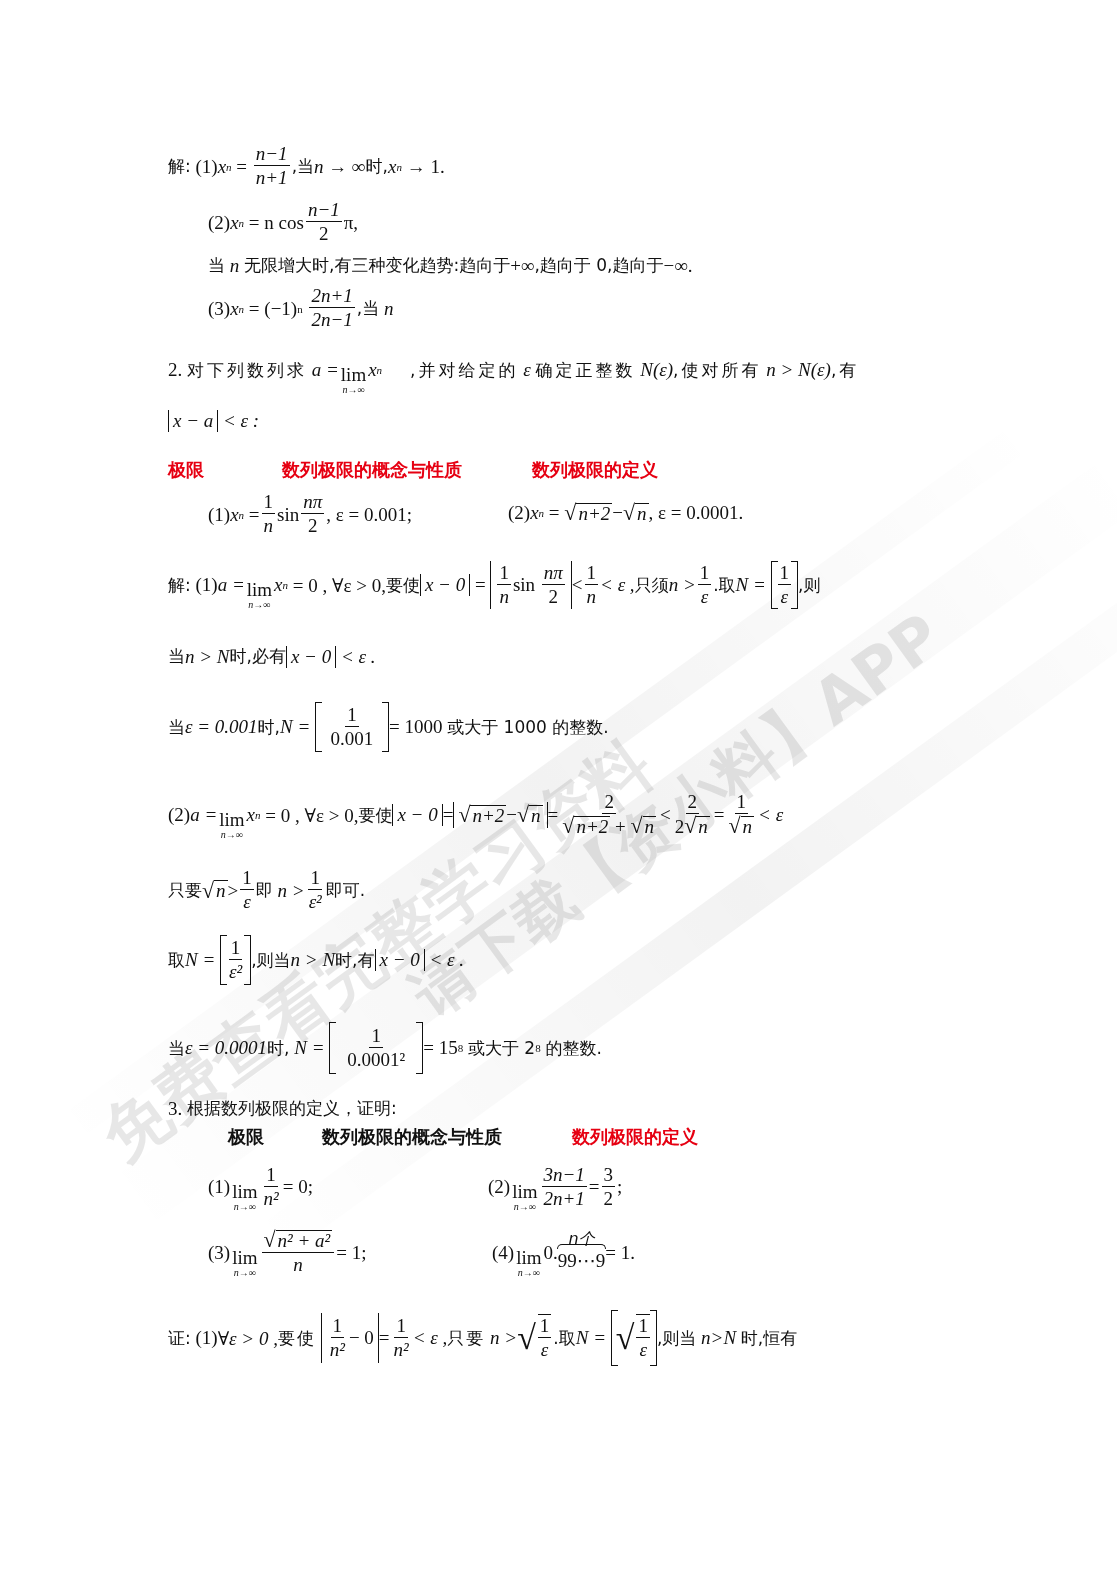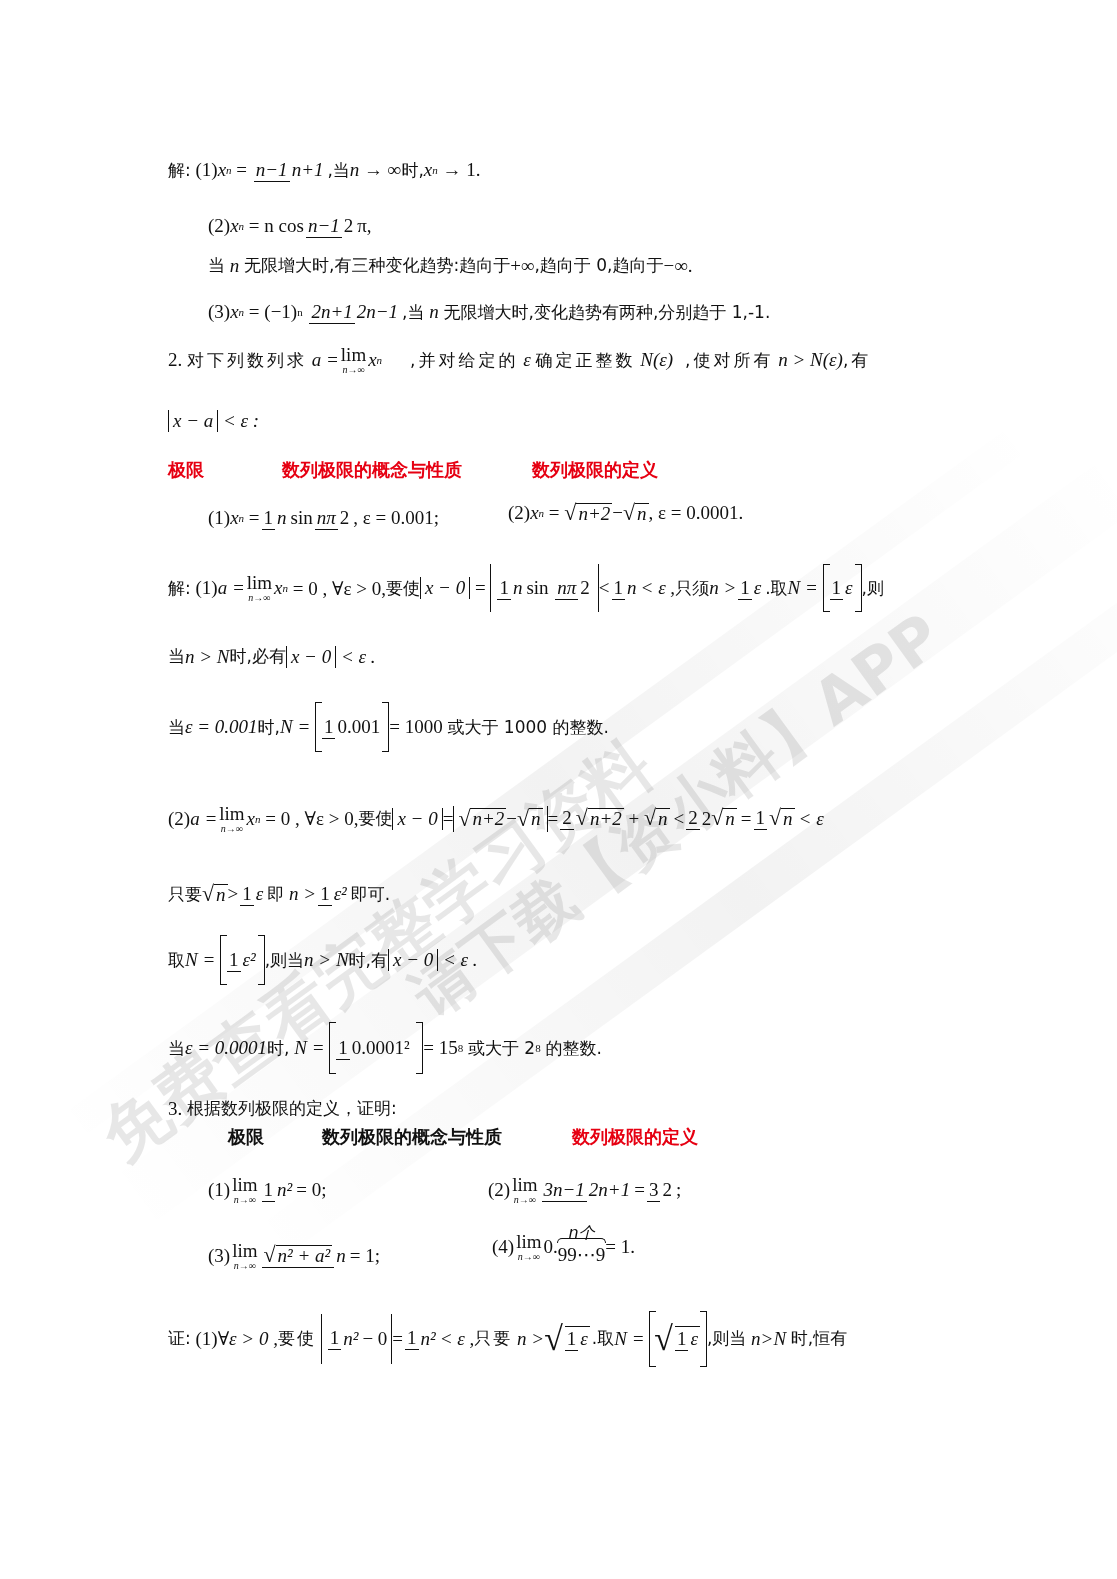--- a/index.html
+++ b/index.html
@@ -8,25 +8,25 @@
   .page{position:absolute;left:0;top:0;width:1117px;height:1579px;}
   .wm{position:absolute;left:0;top:0;width:1117px;height:1579px;pointer-events:none;z-index:0;}
   .wm-text{position:absolute;font-family:"DejaVu Sans",sans-serif;font-weight:bold;color:#000;opacity:0.09;
            white-space:nowrap;transform-origin:left center;}
   .wm-stripe{position:absolute;background:linear-gradient(90deg,rgba(0,0,0,0),rgba(0,0,0,0.05),rgba(0,0,0,0));
              transform-origin:left center;}
   .line{position:absolute;display:flex;align-items:center;white-space:nowrap;z-index:1;}
   i{font-style:italic;}
   .sub{font-size:11px;vertical-align:-5px;font-style:italic;}
   .sup{font-size:11px;vertical-align:8px;}
-  .frac{display:inline-flex;flex-direction:row;align-items:center;vertical-align:middle;margin:16px 2px;}
+  .frac{display:inline-flex;flex-direction:column;align-items:center;vertical-align:middle;margin:1px 2px;}
   .frac .num{padding:0 2px;border-bottom:1px solid #111;line-height:22px;}
   .frac .den{padding:0 2px;line-height:24px;}
   .lim{display:inline-flex;flex-direction:column;align-items:center;vertical-align:middle;margin:0 2px;}
-  .lim .lt{line-height:20px;}
+  .lim .lt{line-height:20px;margin-top:20px;}
   .lim .ll{font-size:10px;line-height:10px;font-style:italic;}
   .abs{border-left:1.5px solid #111;border-right:1.5px solid #111;padding:0 4px;display:inline-flex;align-items:center;justify-content:flex-end;}
   .brk{border-left:1.5px solid #111;border-right:1.5px solid #111;padding:0 4px;display:inline-flex;align-items:center;position:relative;}
   .brk:before,.brk:after{content:"";position:absolute;top:0;bottom:0;width:6px;border-top:1.5px solid #111;border-bottom:1.5px solid #111;}
   .brk:before{left:0;}
   .brk:after{right:0;}
   .sqrt{display:inline-flex;align-items:center;}
   .sqrt .rad{font-size:22px;}
   .sqrt .inner{border-top:1.2px solid #111;padding:0 2px;line-height:20px;}
   .cjk{font-family:"DejaVu Sans",sans-serif;font-size:17px;}
@@ -86,37 +86,36 @@
 
   <div class="line" style="left:208px;top:284px;">
     <span>(3)</span>
     <i>x</i><span class="sub">n</span>&nbsp;
     <span>= (−1)</span><span class="sup">n</span>&nbsp;
     <span class="frac">
         <i class="num">2n+1</i>
         <i class="den">2n−1</i>
       </span>
     <span class="cjk">,当</span>&nbsp;<i>n</i>&nbsp;
-    <span class="cjk">无限增大时,变化趋势有两种,分别趋于 1,-1.</span>
   </div>
 
   <div class="line" style="left:168px;top:345px;">
     <span>2.</span>&nbsp;
     <span class="cjk" style="letter-spacing:3px;">对下列数列求</span>&nbsp;
     <i>a =</i>
     <span class="lim">
         <span class="lt">lim</span>
         <span class="ll">n→∞</span>
       </span>
     <i>x</i><span class="sub">n</span>
     <span class="cjk" style="letter-spacing:3px;margin-left:28px;">,并对给定的</span>&nbsp;
     <i>ε</i>&nbsp;
     <span class="cjk" style="letter-spacing:3px;">确定正整数</span>&nbsp;
     <i>N(ε)</i>
-    <span class="cjk" style="letter-spacing:3px;margin-left:12px;">,使对所有</span>&nbsp;
+    <span class="cjk" style="letter-spacing:3px;">,使对所有</span>&nbsp;
     <i>n &gt; N(ε)</i>
     <span class="cjk" style="letter-spacing:3px;">,有</span>
   </div>
 
   <div class="line" style="left:168px;top:410px;">
     <span class="abs">
         <i>x − a</i>
       </span>&nbsp;
     <i>&lt; ε :</i>
   </div>

